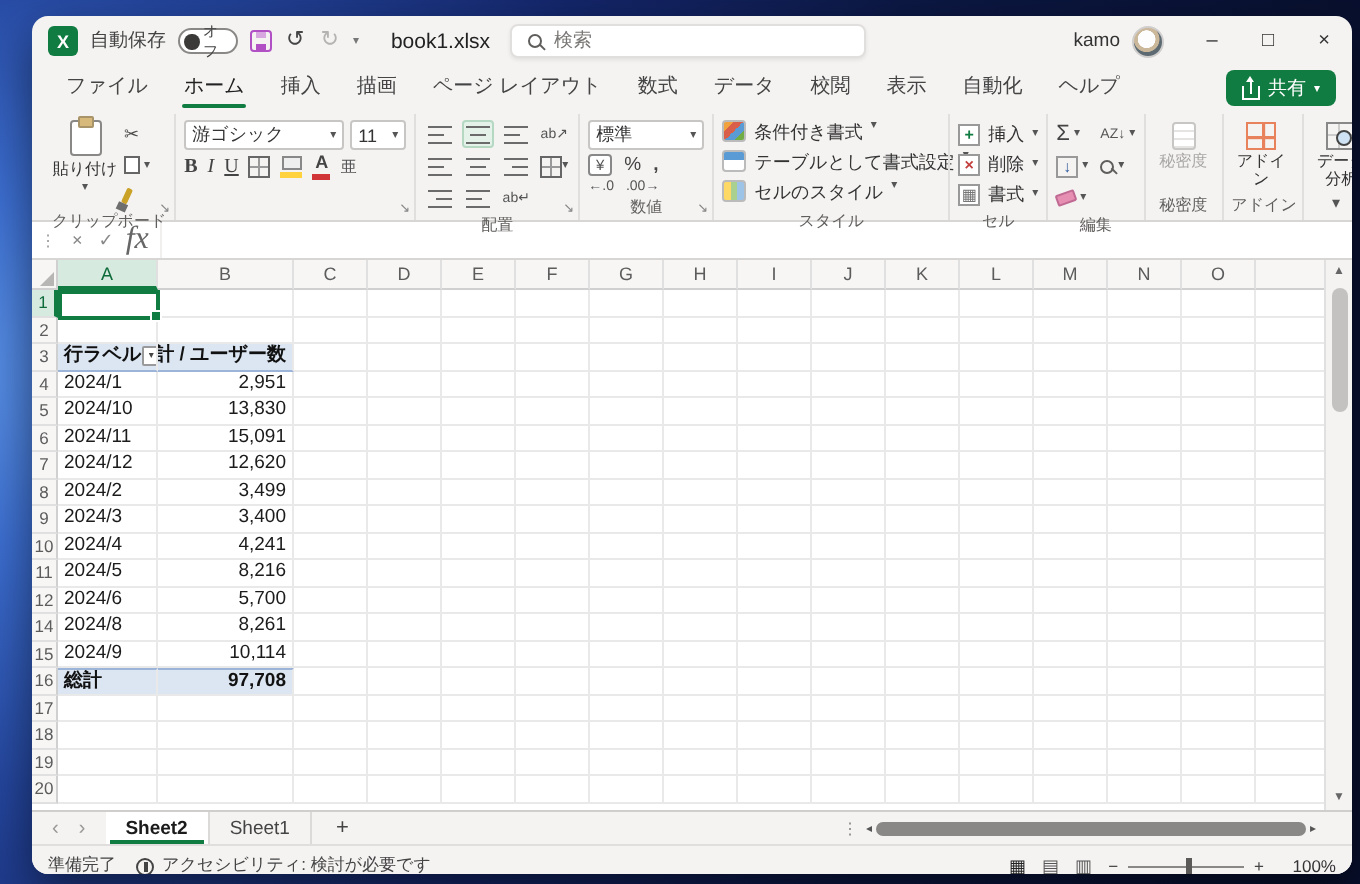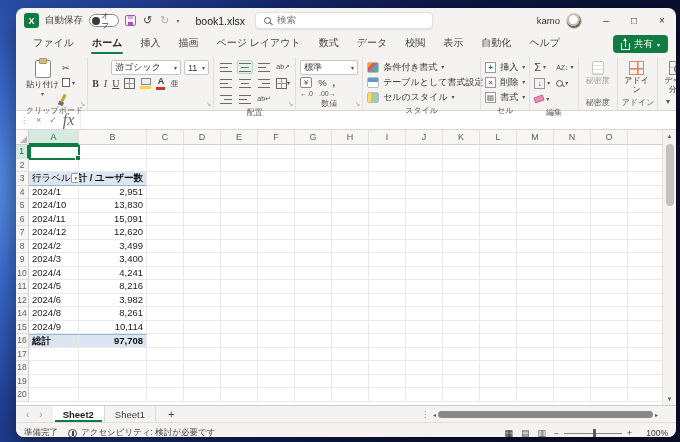--- a/index.html
+++ b/index.html
@@ -38,21 +38,21 @@
   }
   .mag { width:7px; height:7px; border:1.3px solid #5f5e5c; border-radius:50%; position:relative; flex:0 0 auto;}
   .mag::after { content:''; position:absolute; width:4px; height:1.3px; background:#5f5e5c; transform:rotate(45deg); right:-3px; bottom:-1px; }
   .tb-right { margin-left:auto; display:flex; align-items:center; height:100%; }
   .user { font-size:9.5px; color:#333; margin-right:6px; }
   .avatar { width:16px; height:16px; border-radius:50%; background:radial-gradient(circle at 45% 40%, #fdfdfd 0 38%, #cbb79a 40% 55%, #5d6a72 58% 100%); margin-right:10px; border:1px solid #d0cecd;}
   .wbtn { width:28px; height:25px; display:flex; align-items:center; justify-content:center; font-size:10px; color:#333; }
   
   .tabsrow { height:22px; display:flex; align-items:flex-end; padding:0 8px; position:relative; }
   .rtab { padding:4px 9px 5px; font-size:10px; color:#444; position:relative; white-space:nowrap; }
-  .rtab.active { color:#222; font-weight:bold; }
+  .rtab.active { color:#222; font-weight:normal; }
   .rtab.active::after { content:''; position:absolute; left:8px; right:8px; bottom:1px; height:2.5px; background:#107c41; border-radius:2px; }
   .tabactions { position:absolute; right:8px; top:2px; display:flex; gap:6px; align-items:center; }
   .cmtbtn { height:18px; display:flex; align-items:center; gap:4px; border:1px solid #c8c6c4; background:#fff; border-radius:4px; padding:0 7px; font-size:9.5px; color:#333; }
   .cmtic { width:10px; height:8px; border:1px solid #555; border-radius:2px; position:relative; }
   .cmtic::after { content:''; position:absolute; left:2px; bottom:-4px; border:2px solid transparent; border-top-color:#555; }
   .shrbtn { height:18px; display:flex; align-items:center; gap:4px; background:#107c41; border-radius:4px; padding:0 8px; font-size:9.5px; color:#fff; }
   .shric { width:9px; height:7px; border:1.1px solid #fff; border-top:none; position:relative; margin-top:4px; }
   .shric::before { content:''; position:absolute; left:3px; bottom:2px; width:1.2px; height:7px; background:#fff; }
   .shric::after { content:''; position:absolute; left:1.4px; top:-7px; border:2.6px solid transparent; border-bottom:3.5px solid #fff; }
   .shrcar { font-size:6px; color:#fff; }
@@ -103,21 +103,21 @@
       linear-gradient(#6b6b6b,#6b6b6b) 0 8px/100% 1.4px no-repeat; }
   .lines.c { background-position:0 0, 50% 4px, 0 8px; }
   .lines.r { background-position:0 0, 100% 4px, 0 8px; }
   .txtic { font-size:7px; color:#555; white-space:nowrap; }
   
   .numc { display:flex; flex-direction:column; gap:2px; padding-top:2px; }
   .nm-r { display:flex; gap:6px; align-items:center; font-size:9.5px; color:#444; }
   .yenic { width:12px; height:11px; border:1px solid #888; border-radius:2px; font-size:7.5px; display:flex; align-items:center; justify-content:center; color:#555; background:#fff; }
   
   .vbtns { display:flex; flex-direction:column; gap:1px; padding-top:2px; }
-  .stybtn { height:14px; display:flex; align-items:center; gap:4px; font-size:9px; color:#333; white-space:nowrap; }
+  .stybtn { height:14px; display:flex; gap:4px; font-size:9px; color:#333; white-space:nowrap; }
   .sty-ic { width:12px; height:11px; border-radius:2px; border:1px solid #bbb; flex:0 0 auto; }
   .sty0 { background:linear-gradient(135deg,#f2a23c 25%,#d95f4b 25% 50%,#5b9bd5 50% 75%,#70ad47 75%); }
   .sty1 { background:linear-gradient(#5b9bd5 0 4px,#fff 4px); }
   .sty2 { background:linear-gradient(90deg,#ffd966 33%,#a9d08e 33% 66%,#9dc3e6 66%); }
   .celbtn { height:14px; display:flex; align-items:center; gap:4px; font-size:9px; color:#333; white-space:nowrap; }
   .cel-ic { width:11px; height:11px; border:1px solid #999; background:#fff; display:flex; align-items:center; justify-content:center; font-size:8px; font-weight:bold; flex:0 0 auto; }
   
   .edg { display:grid; grid-template-columns:auto auto; gap:2px 6px; padding-top:2px; align-content:start; }
   .edit-it { height:14px; display:flex; align-items:center; gap:2px; font-size:10px; color:#444; }
   .sumg { font-size:11px; color:#444; }
@@ -273,21 +273,21 @@
             </div>
         </div>
       </div>
       <div class="glabel">クリップボード</div>
       <span class="launch">↘</span>
     </div>
 
     <div class="grp" style="width:126px;">
       <div class="fg-rows">
         <div class="fg-r1">
-          <div class="selbox" style="width:80px;margin-left:19px;">
+          <div class="selbox" style="width:80px;">
             <span>游ゴシック</span>
             <span class="car">▾</span>
           </div>
           <div class="selbox" style="width:28px;">
             <span>11</span>
             <span class="car">▾</span>
           </div>
         </div>
         <div class="fg-r2">
           <span class="fb">B</span>
@@ -532,21 +532,21 @@
             <div class="cell cJ"></div>
             <div class="cell cK"></div>
             <div class="cell cL"></div>
             <div class="cell cM"></div>
             <div class="cell cN"></div>
             <div class="cell cO"></div>
             <div class="cell cfill"></div>
           </div>
           <div class="grow">
             <div class="rh">3</div>
-            <div class="cell cA pvh" style="font-weight: normal;">
+            <div class="cell cA pvh" style="font-weight: bold;">
               <div class="pvh-t" style="display: inline;">行ラベル</div>
               <div class="fbtn">▾</div>
             </div>
             <div class="cell cB num pvh">合計 / ユーザー数</div>
             <div class="cell cC"></div>
             <div class="cell cD"></div>
             <div class="cell cE"></div>
             <div class="cell cF"></div>
             <div class="cell cG"></div>
             <div class="cell cH"></div>
@@ -707,21 +707,21 @@
             <div class="cell cK"></div>
             <div class="cell cL"></div>
             <div class="cell cM"></div>
             <div class="cell cN"></div>
             <div class="cell cO"></div>
             <div class="cell cfill"></div>
           </div>
           <div class="grow">
             <div class="rh">12</div>
             <div class="cell cA pv">2024/6</div>
-            <div class="cell cB num pv">3,982</div>
+            <div class="cell cB num pv">5,700</div>
             <div class="cell cC"></div>
             <div class="cell cD"></div>
             <div class="cell cE"></div>
             <div class="cell cF"></div>
             <div class="cell cG"></div>
             <div class="cell cH"></div>
             <div class="cell cI"></div>
             <div class="cell cJ"></div>
             <div class="cell cK"></div>
             <div class="cell cL"></div>

